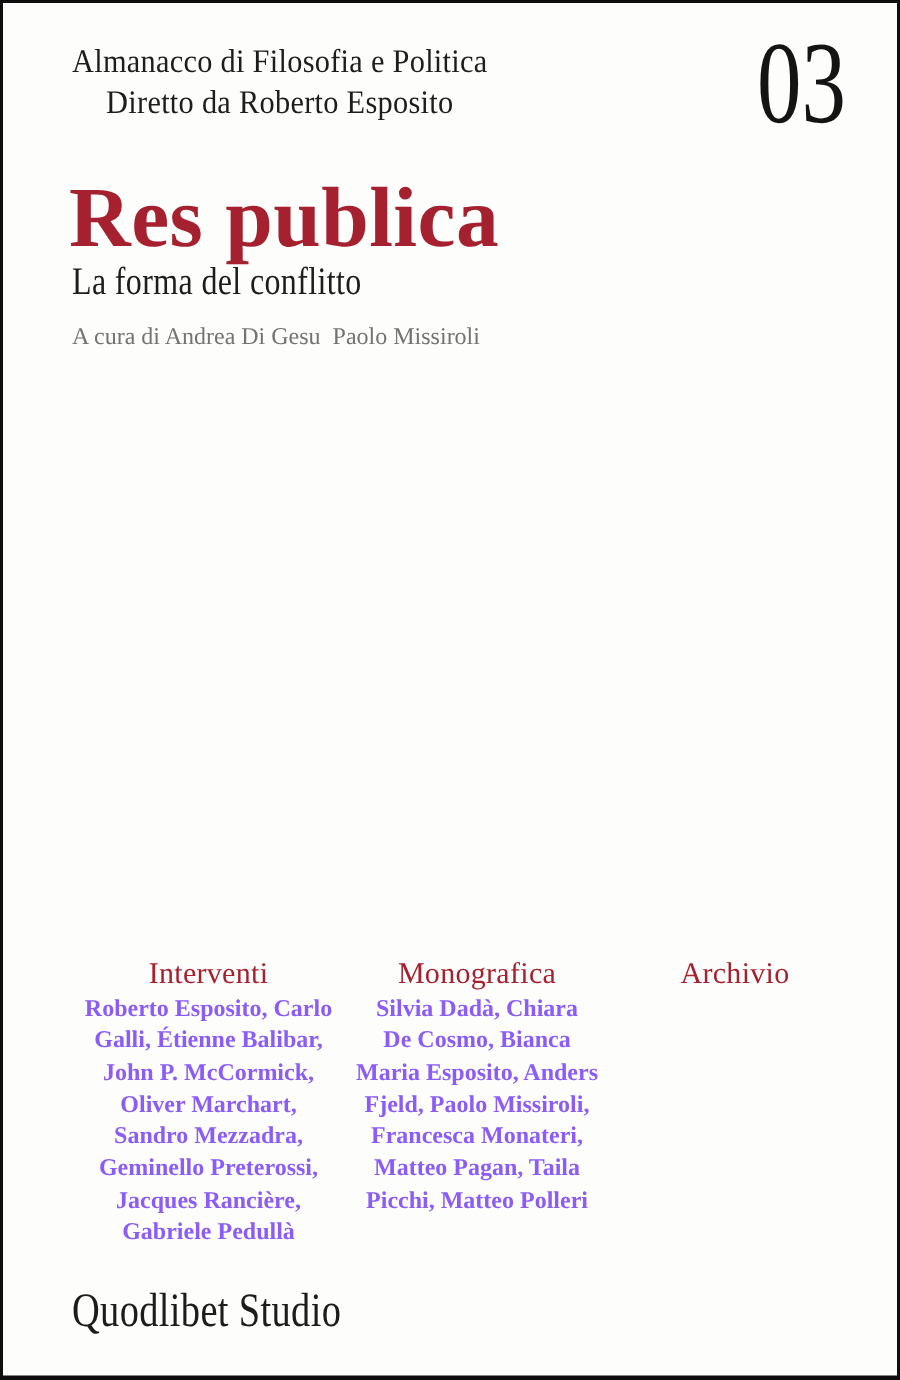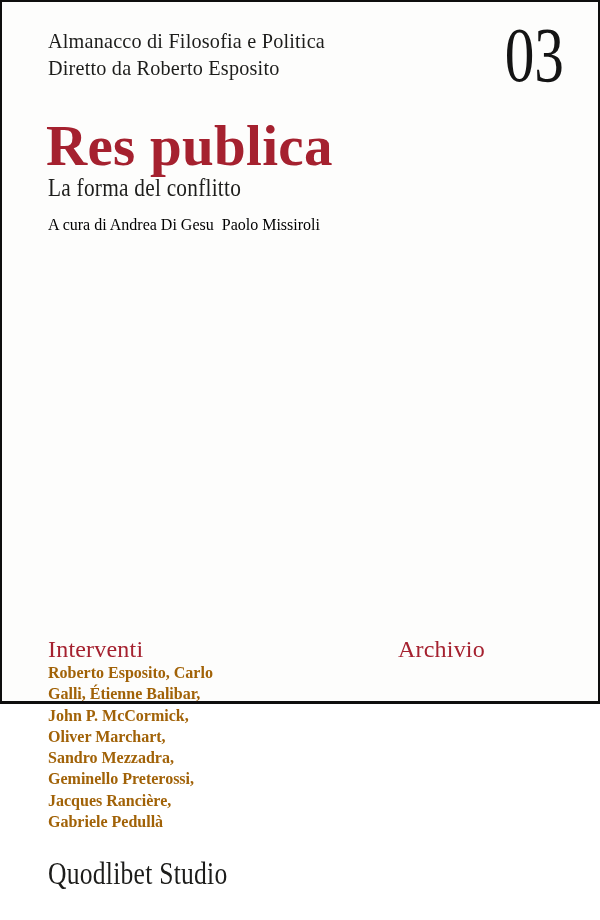--- a/index.html
+++ b/index.html
@@ -10,25 +10,26 @@
   }
   * { margin: 0; padding: 0; box-sizing: border-box; }
   html, body { background: #ffffff; }
   body {
     width: 600px; height: 920px;
     font-family: "Liberation Serif", serif;
     overflow: hidden;
   }
   .cover {
     position: relative;
-    width: 600px; height: 704px;
+    width: 600px; height: 920px;
     background: var(--paper);
     border: 2px solid var(--border-black);
     border-bottom-width: 3px;
     color: var(--ink);
+    text-align: center;
   }
   .series-block {
     position: absolute; left: 46px; top: 25px;
     font-size: 22px; line-height: 27px;
     transform: scaleX(0.92); transform-origin: left top;
     color: var(--ink);
     letter-spacing: 0.2px;
   }
   .issue-number {
     position: absolute; right: 34px; top: 14px;
@@ -45,38 +46,38 @@
   .book-subtitle {
     position: absolute; left: 46px; top: 171px;
     font-size: 26px; line-height: 1.15;
     transform: scaleX(0.82); transform-origin: left top;
     color: var(--ink);
     letter-spacing: 0.3px;
   }
   .curators-line {
     position: absolute; left: 46px; top: 214px;
     font-size: 16px; line-height: 1.15;
-    color: #000000;
+    color: #737373;
     white-space: pre-wrap;
   }
   .contents-column {
     position: absolute; top: 636px;
   }
   .col-1 { left: 46px;  width: 182px; }
   .col-2 { left: 230px; width: 172px; }
-  .col-3 { left: 396px; width: 160px; }
+  .col-3 { left: 408px; width: 160px; }
   .section-heading {
-    font-size: 24px; line-height: 23px;
+    font-size: 20px; line-height: 23px;
     color: var(--accent-red);
     letter-spacing: 0.2px;
   }
   .section-names {
     margin-top: 1px;
     font-size: 16px; font-weight: bold; line-height: 21.3px;
-    color: #a16207;
+    color: #8b5cf6;
     white-space: pre-line;
   }
   .publisher-name {
     position: absolute; left: 46px; top: 854px;
     font-size: 32px; line-height: 1.1;
     transform: scaleX(0.80); transform-origin: left top;
     color: #1c1c1a;
     letter-spacing: 0.3px;
   }
 </style>
@@ -103,20 +104,30 @@
     <div class="section-names">Roberto Esposito, Carlo
 Galli, Étienne Balibar,
 John P. McCormick,
 Oliver Marchart,
 Sandro Mezzadra,
 Geminello Preterossi,
 Jacques Rancière,
 Gabriele Pedullà</div>
   </div>
 
+  <div class="contents-column col-2">
+    <div class="section-heading">Monografica</div>
+    <div class="section-names">Silvia Dadà, Chiara
+De Cosmo, Bianca
+Maria Esposito, Anders
+Fjeld, Paolo Missiroli,
+Francesca Monateri,
+Matteo Pagan, Taila
+Picchi, Matteo Polleri</div>
+  </div>
 
   <div class="contents-column col-3">
     <div class="section-heading">Archivio</div>
   </div>
 
   <div class="publisher-name">Quodlibet Studio</div>
 
 </div>
 
 </body></html>

